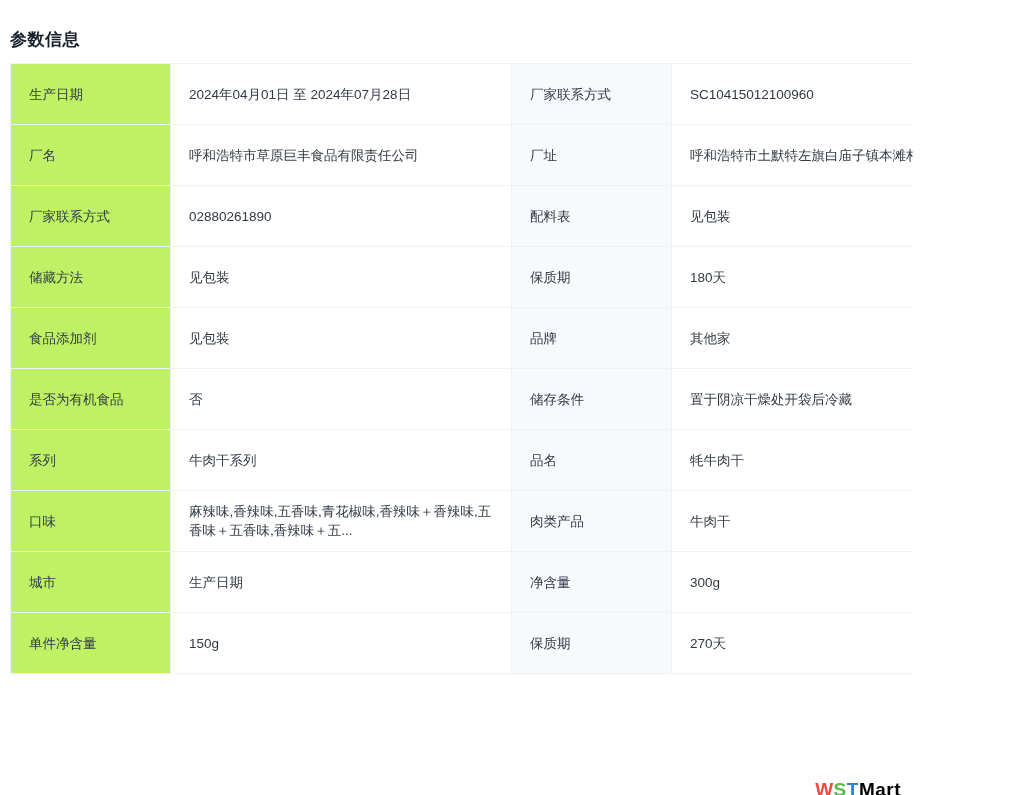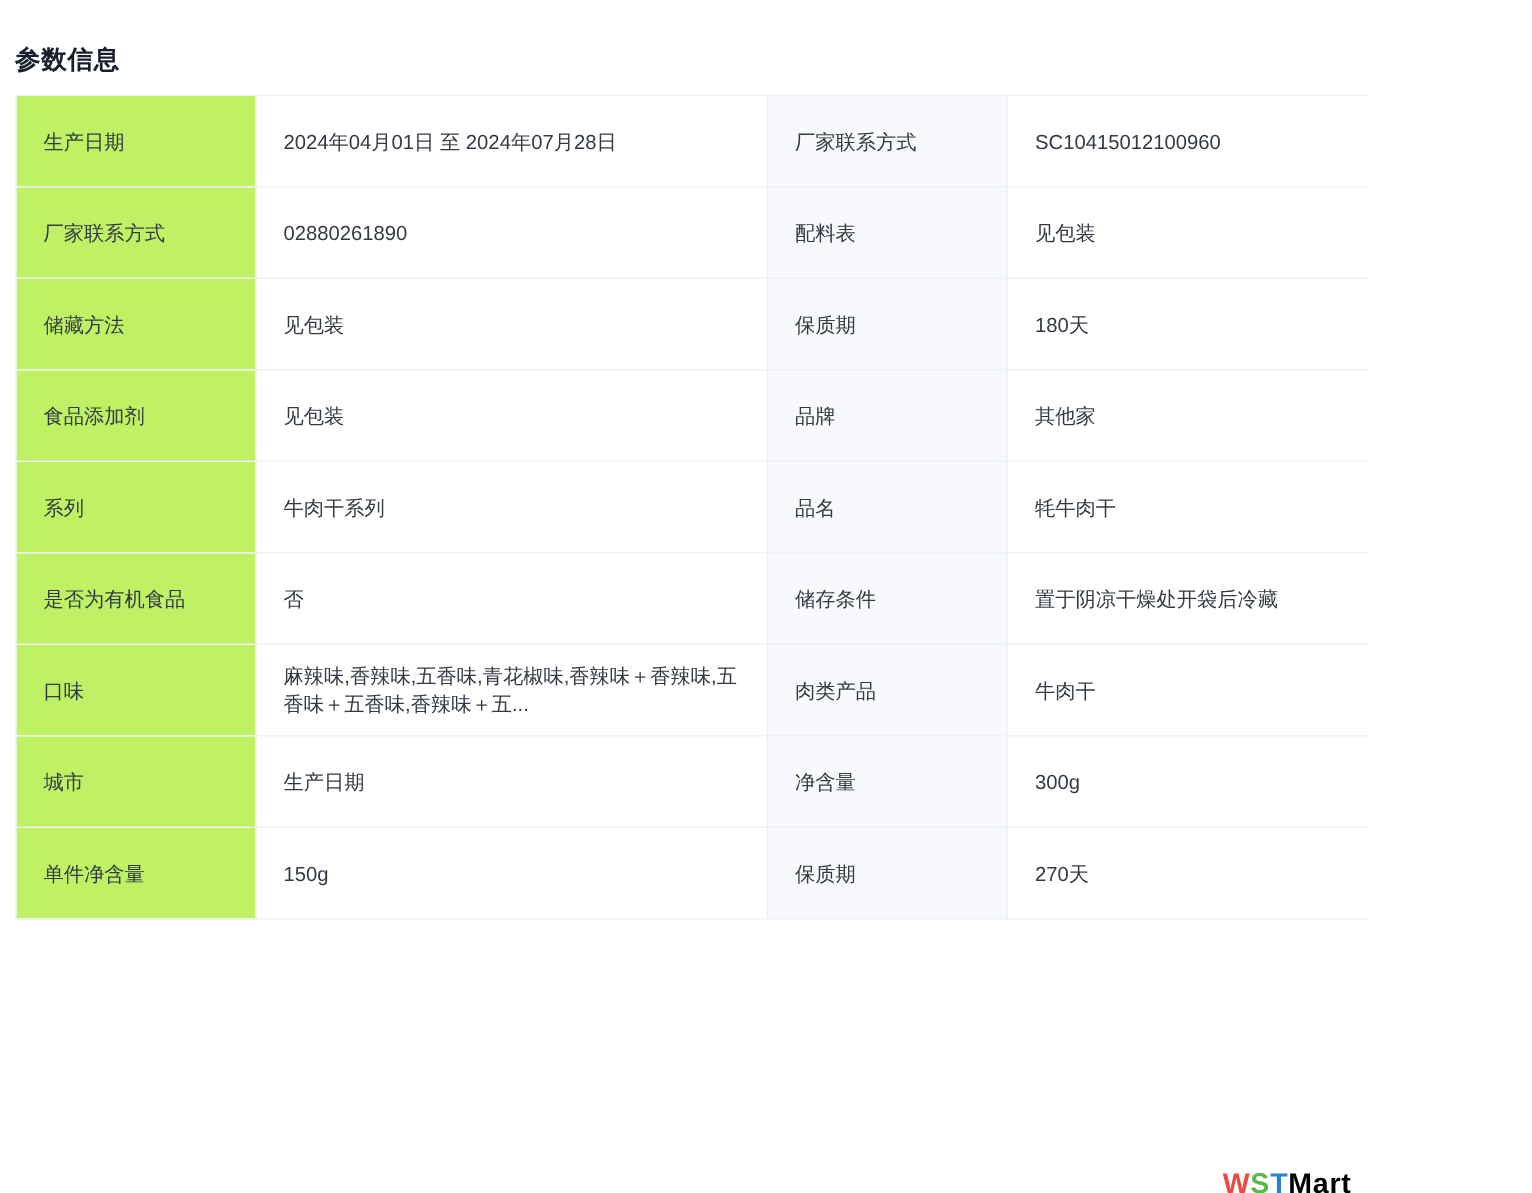--- a/index.html
+++ b/index.html
@@ -83,48 +83,54 @@
 
   <table class="params">
     <tbody>
       <tr>
         <td class="label">生产日期</td>
         <td class="value">2024年04月01日 至 2024年07月28日</td>
         <td class="label2">厂家联系方式</td>
         <td class="value2">SC10415012100960</td>
       </tr>
       <tr>
+        <td class="label">厂名</td>
+        <td class="value">呼和浩特市草原巨丰食品有限责任公司</td>
+        <td class="label2">厂址</td>
+        <td class="value2">呼和浩特市土默特左旗白庙子镇本滩村</td>
+      </tr>
+      <tr>
         <td class="label">厂家联系方式</td>
         <td class="value">02880261890</td>
         <td class="label2">配料表</td>
         <td class="value2">见包装</td>
       </tr>
       <tr>
         <td class="label">储藏方法</td>
         <td class="value">见包装</td>
         <td class="label2">保质期</td>
         <td class="value2">180天</td>
       </tr>
       <tr>
         <td class="label">食品添加剂</td>
         <td class="value">见包装</td>
         <td class="label2">品牌</td>
         <td class="value2">其他家</td>
       </tr>
       <tr>
+        <td class="label">是否为有机食品</td>
+        <td class="value">否</td>
+        <td class="label2">储存条件</td>
+        <td class="value2">置于阴凉干燥处开袋后冷藏</td>
+      </tr>
+      <tr>
         <td class="label">系列</td>
         <td class="value">牛肉干系列</td>
         <td class="label2">品名</td>
         <td class="value2">牦牛肉干</td>
-      </tr>
-      <tr>
-        <td class="label">是否为有机食品</td>
-        <td class="value">否</td>
-        <td class="label2">储存条件</td>
-        <td class="value2">置于阴凉干燥处开袋后冷藏</td>
       </tr>
       <tr>
         <td class="label">口味</td>
         <td class="value">麻辣味,香辣味,五香味,青花椒味,香辣味＋香辣味,五香味＋五香味,香辣味＋五...</td>
         <td class="label2">肉类产品</td>
         <td class="value2">牛肉干</td>
       </tr>
       <tr>
         <td class="label">城市</td>
         <td class="value">生产日期</td>

